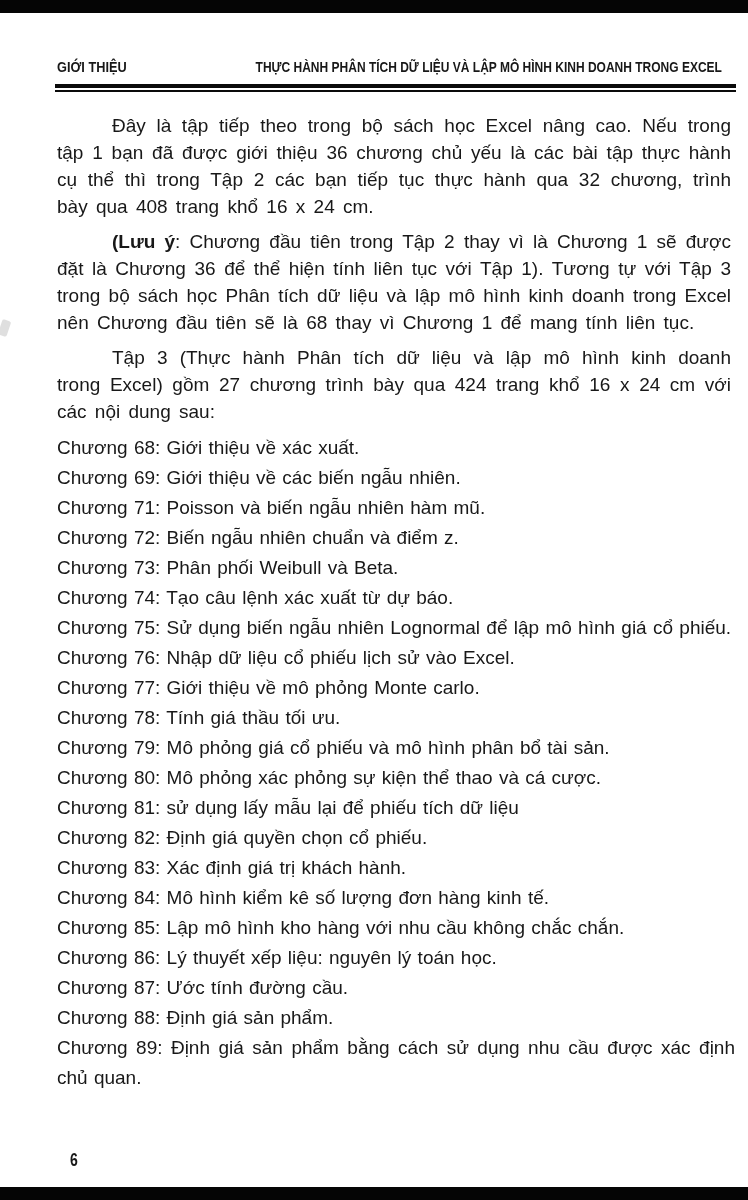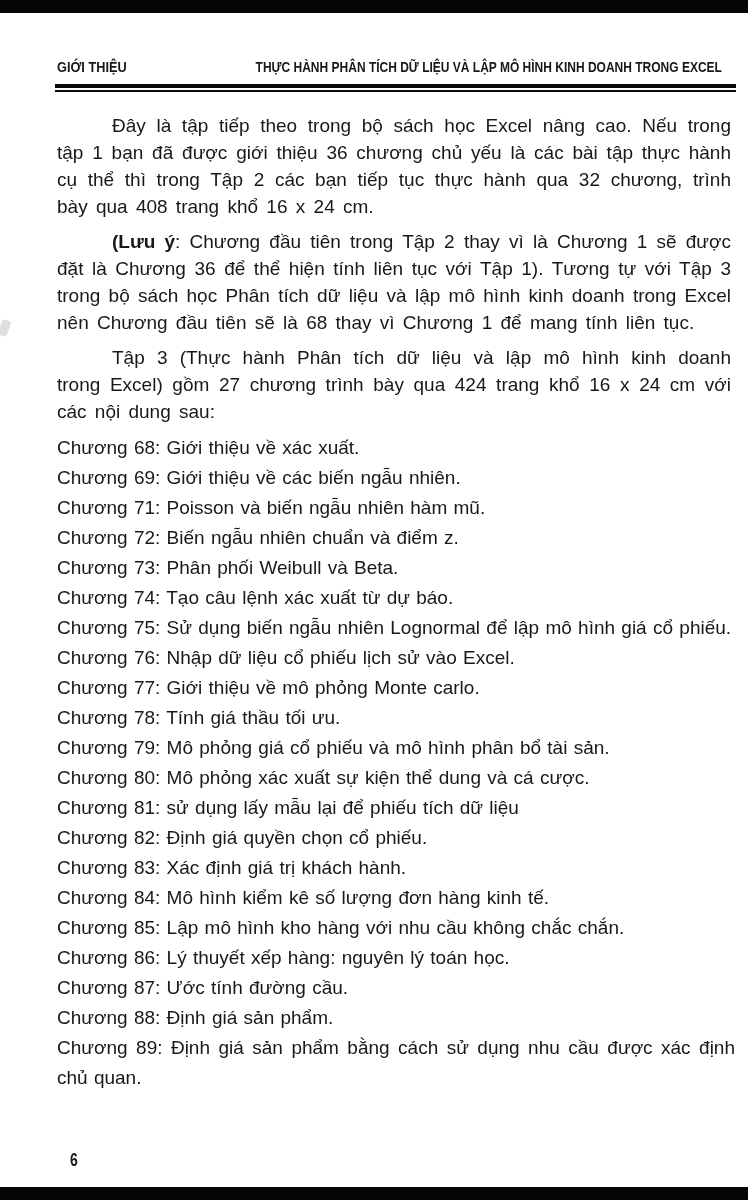--- a/index.html
+++ b/index.html
@@ -86,27 +86,27 @@
     <div class="chapter-line">Chương 69: Giới thiệu về các biến ngẫu nhiên.</div>
     <div class="chapter-line">Chương 71: Poisson và biến ngẫu nhiên hàm mũ.</div>
     <div class="chapter-line">Chương 72: Biến ngẫu nhiên chuẩn và điểm z.</div>
     <div class="chapter-line">Chương 73: Phân phối Weibull và Beta.</div>
     <div class="chapter-line">Chương 74: Tạo câu lệnh xác xuất từ dự báo.</div>
     <div class="chapter-line">Chương 75: Sử dụng biến ngẫu nhiên Lognormal để lập mô hình giá cổ phiếu.</div>
     <div class="chapter-line">Chương 76: Nhập dữ liệu cổ phiếu lịch sử vào Excel.</div>
     <div class="chapter-line">Chương 77: Giới thiệu về mô phỏng Monte carlo.</div>
     <div class="chapter-line">Chương 78: Tính giá thầu tối ưu.</div>
     <div class="chapter-line">Chương 79: Mô phỏng giá cổ phiếu và mô hình phân bổ tài sản.</div>
-    <div class="chapter-line">Chương 80: Mô phỏng xác xuất sự kiện thể dung và cá cược.</div>
+    <div class="chapter-line">Chương 80: Mô phỏng xác phỏng sự kiện thể thao và cá cược.</div>
     <div class="chapter-line">Chương 81: sử dụng lấy mẫu lại để phiếu tích dữ liệu</div>
     <div class="chapter-line">Chương 82: Định giá quyền chọn cổ phiếu.</div>
     <div class="chapter-line">Chương 83: Xác định giá trị khách hành.</div>
     <div class="chapter-line">Chương 84: Mô hình kiểm kê số lượng đơn hàng kinh tế.</div>
     <div class="chapter-line">Chương 85: Lập mô hình kho hàng với nhu cầu không chắc chắn.</div>
-    <div class="chapter-line">Chương 86: Lý thuyết xếp hàng: nguyên lý toán học.</div>
+    <div class="chapter-line">Chương 86: Lý thuyết xếp liệu: nguyên lý toán học.</div>
     <div class="chapter-line">Chương 87: Ước tính đường cầu.</div>
     <div class="chapter-line">Chương 88: Định giá sản phẩm.</div>
     <div class="chapter-line">Chương 89: Định giá sản phẩm bằng cách sử dụng nhu cầu được xác định chủ quan.</div>
   </div>
 </div>
 
 <div class="page-number">6</div>
 
 <div class="scan-bar bottom"></div>
 

